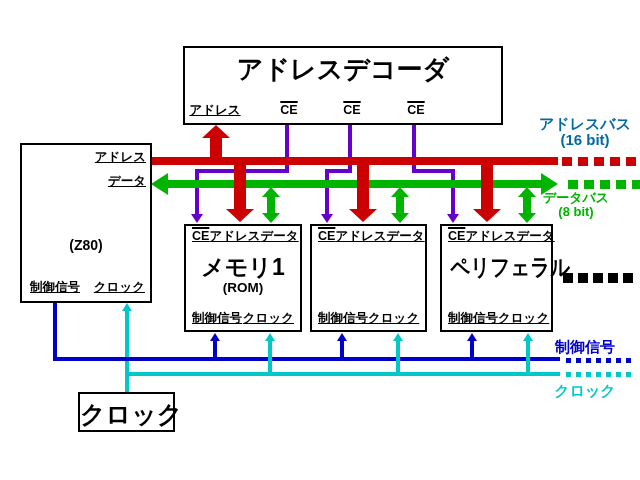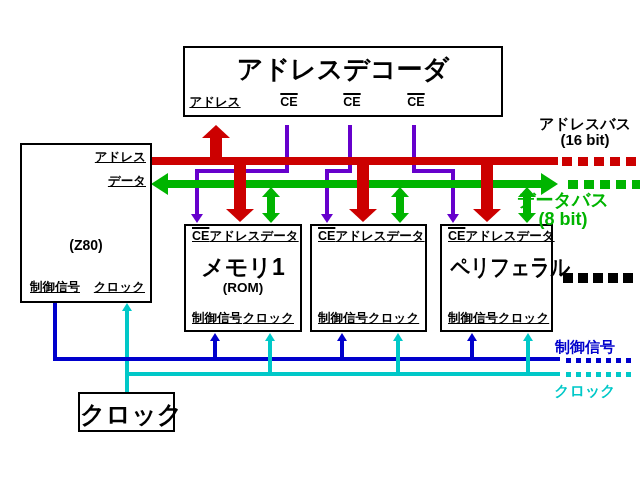--- a/index.html
+++ b/index.html
@@ -8,21 +8,21 @@
     font-family:"Liberation Sans","DejaVu Sans",sans-serif;
     overflow:hidden;color:#000;
   }
   .abs{position:absolute;}
   .box{position:absolute;background:#fff;border:2px solid #000;box-sizing:border-box;}
   .tri{position:absolute;width:0;height:0;}
   .lbl{font-weight:bold;white-space:nowrap;}
   .s{font-size:12.5px;line-height:1.1;text-decoration:underline;}
   .ov{text-decoration:overline;text-decoration-thickness:2px;}
   .ctr{text-align:center;}
-  .red{color:#000000;}
+  .red{color:#0369a1;}
   .grn{color:#00b400;}
   .blu{color:#0000cc;}
   .cyn{color:#00c8c8;}
   .bus-red{background:#cc0000;}
   .bus-grn{background:#00b400;}
   .line-pur{background:#6600cc;}
   .line-blu{background:#0000cc;}
   .line-cyn{background:#00c8c8;}
   .dash-red{background:repeating-linear-gradient(90deg,#cc0000 0 10px,transparent 10px 16px);}
   .dash-grn{background:repeating-linear-gradient(90deg,#00b400 0 10px,transparent 10px 16px);}
@@ -101,21 +101,21 @@
 
   <div class="tri" style="left:265px;top:333px;border-left:5px solid transparent;border-right:5px solid transparent;border-bottom:8px solid #00c8c8;"></div>
   <div class="abs line-cyn" style="left:268px;top:340px;width:4px;height:32px;"></div>
   <div class="tri" style="left:393px;top:333px;border-left:5px solid transparent;border-right:5px solid transparent;border-bottom:8px solid #00c8c8;"></div>
   <div class="abs line-cyn" style="left:396px;top:340px;width:4px;height:32px;"></div>
   <div class="tri" style="left:523px;top:333px;border-left:5px solid transparent;border-right:5px solid transparent;border-bottom:8px solid #00c8c8;"></div>
   <div class="abs line-cyn" style="left:526px;top:340px;width:4px;height:32px;"></div>
 
   <div class="abs dash-blk" style="left:563px;top:273px;width:72px;height:10px;"></div>
 
-  <div class="box" style="left:183px;top:46px;width:320px;height:71px;">
+  <div class="box" style="left:183px;top:46px;width:320px;height:79px;">
     <div class="abs lbl ctr" style="left:0;right:0;top:4px;font-size:26px;">アドレスデコーダ</div>
     <span class="abs lbl s" style="left:30px;bottom:5px;transform:translateX(-50%);">アドレス</span>
     <span class="abs lbl s ov" style="left:104px;bottom:5px;transform:translateX(-50%);">CE</span>
     <span class="abs lbl s ov" style="left:167px;bottom:5px;transform:translateX(-50%);">CE</span>
     <span class="abs lbl s ov" style="left:231px;bottom:5px;transform:translateX(-50%);">CE</span>
   </div>
 
   <div class="box" style="left:20px;top:143px;width:132px;height:160px;">
     <span class="abs lbl s" style="right:4px;top:6px;">アドレス</span>
     <span class="abs lbl s" style="right:4px;top:30px;">データ</span>
@@ -164,20 +164,20 @@
   </div>
 
   <div class="box" style="left:78px;top:392px;width:97px;height:40px;">
     <div class="abs lbl ctr" style="left:0;right:0;top:4px;font-size:25px;">クロック</div>
   </div>
 
   <div class="abs lbl ctr red" style="left:530px;top:116px;width:110px;font-size:15px;line-height:1.05;">
     <div>アドレスバス</div>
     <div>(16 bit)</div>
   </div>
-  <div class="abs lbl ctr grn" style="left:508px;top:191px;width:110px;font-size:18px;line-height:1.05;">
+  <div class="abs lbl ctr grn" style="left:521px;top:191px;width:110px;font-size:13px;line-height:1.05;">
     <div>データバス</div>
     <div>(8 bit)</div>
   </div>
   <div class="abs lbl ctr blu" style="left:530px;top:338px;width:110px;font-size:15px;">制御信号</div>
   <div class="abs lbl ctr cyn" style="left:530px;top:382px;width:110px;font-size:15px;">クロック</div>
 
 </div>
 
 </body></html>

